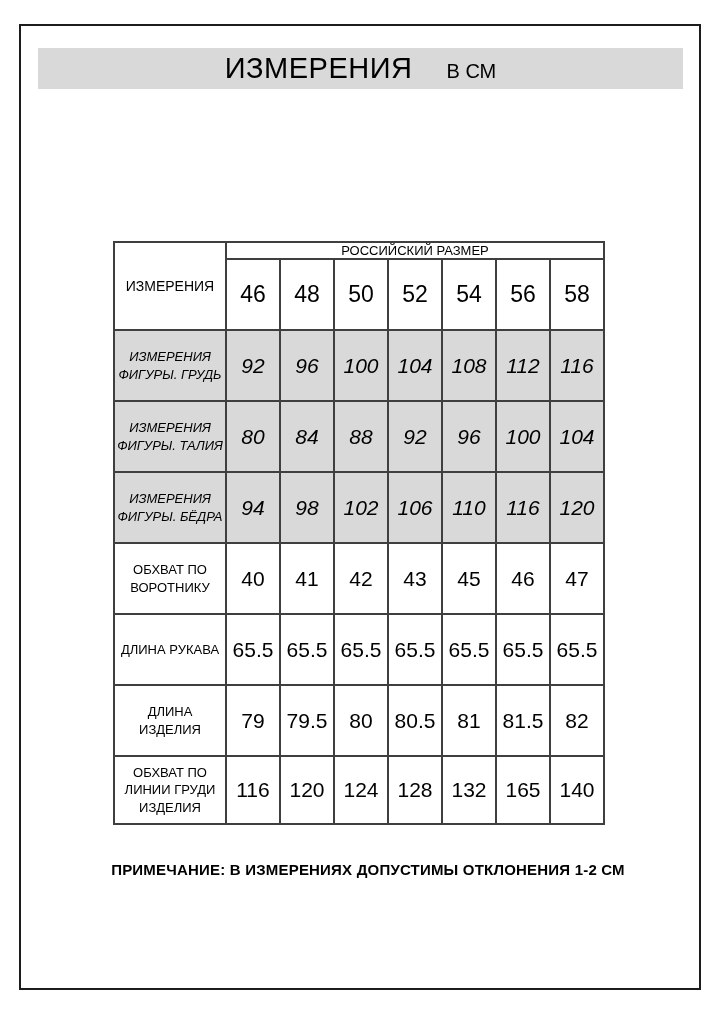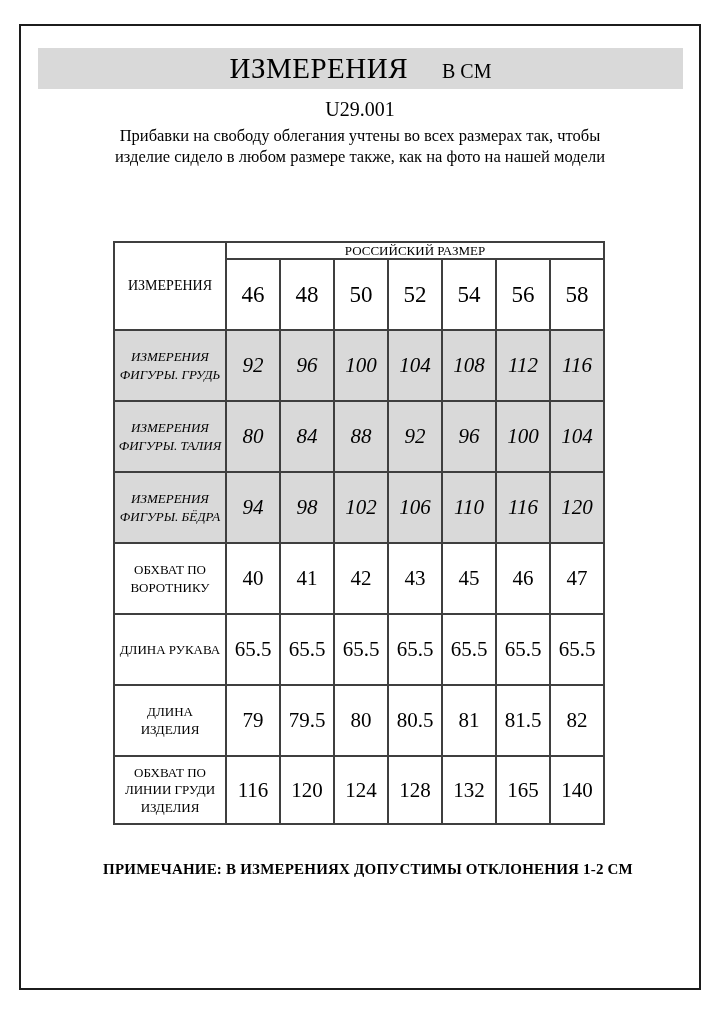--- a/index.html
+++ b/index.html
@@ -9,21 +9,20 @@
     font-family:"Liberation Sans", sans-serif;
     color:#000;
     position:relative;
     overflow:hidden;
   }
   .frame {
     position:absolute; left:19px; top:24px;
     width:682px; height:966px;
     border:2px solid #1c1c1c;
     box-sizing:border-box;
-    font-family:Liberation Serif, serif;
   }
   .title-band {
     position:absolute; left:17px; top:22px;
     width:645px; height:41px;
     background:#d9d9d9;
     display:flex; align-items:baseline; justify-content:center;
     gap:34px;
   }
   .title-measure { font-size:29px; line-height:41px; letter-spacing:0.5px; }
   .title-product { font-size:29px; font-weight:bold; letter-spacing:0.5px; }
@@ -71,23 +70,21 @@
 </head>
 <body>
 
 <div class="frame">
 
   <div class="title-band">
     <span class="title-measure">ИЗМЕРЕНИЯ</span>
     <span class="title-unit">В СМ</span>
   </div>
 
-  <div class="article">U29.001</div>
 
-  <div class="description">Прибавки на свободу облегания учтены во всех размерах так, чтобы изделие сидело в любом размере также, как на фото на нашей модели</div>
 
   <table class="size-table">
     <colgroup>
       <col class="col-label">
       <col class="col-size">
         <col class="col-size">
         <col class="col-size">
         <col class="col-size">
         <col class="col-size">
         <col class="col-size">

